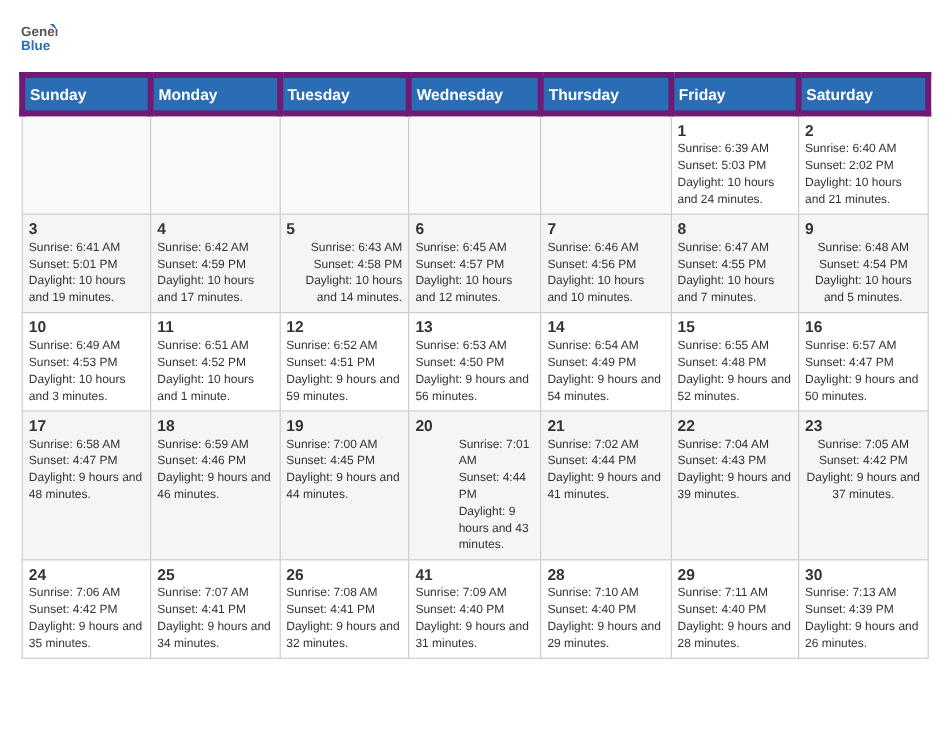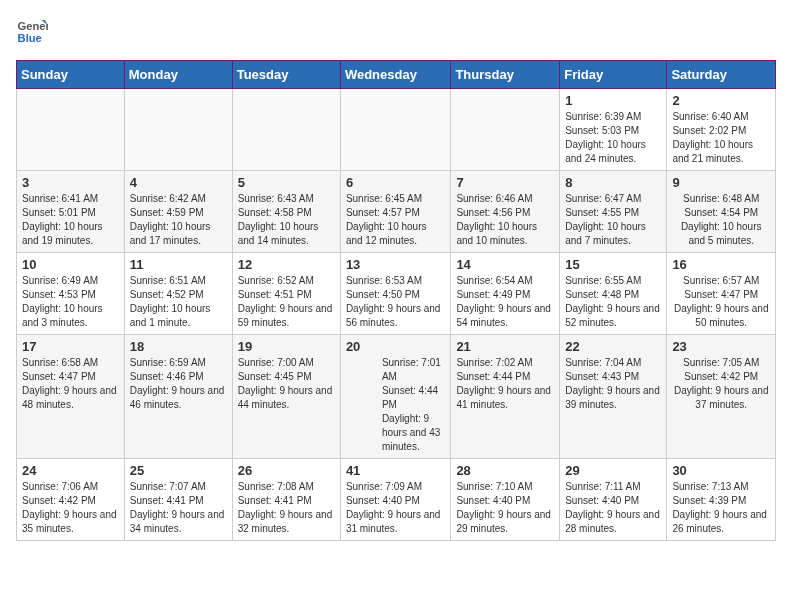--- a/index.html
+++ b/index.html
@@ -51,21 +51,21 @@
       width: 100%;
       border-collapse: collapse;
     }
     thead th {
       background: #2a6db5;
       color: #fff;
       font-size: 13px;
       font-weight: bold;
       padding: 6px 4px;
       text-align: left;
-      border: 1px solid #701a75;
+      border: 5px solid #701a75;
     }
     tbody td {
       border: 1px solid #ccc;
       vertical-align: top;
       padding: 4px 5px;
       font-size: 10.5px;
       color: #333;
       width: 113px;
       min-height: 80px;
       background: #fff;
@@ -150,21 +150,21 @@
 Daylight: 10 hours and 19 minutes.</div>
         </td>
         <td>
           <span class="day-num">4</span>
           <div class="day-info" style="white-space: pre-line;">Sunrise: 6:42 AM
 Sunset: 4:59 PM
 Daylight: 10 hours and 17 minutes.</div>
         </td>
         <td>
           <span class="day-num">5</span>
-          <div class="day-info" style="white-space: pre-line;">Sunrise: 6:43 AM
+          <div class="day-info" style="white-space: pre-line; text-align: right;">Sunrise: 6:43 AM
 Sunset: 4:58 PM
 Daylight: 10 hours and 14 minutes.</div>
         </td>
         <td>
           <span class="day-num">6</span>
           <div class="day-info" style="white-space: pre-line;">Sunrise: 6:45 AM
 Sunset: 4:57 PM
 Daylight: 10 hours and 12 minutes.</div>
         </td>
         <td>
@@ -218,21 +218,21 @@
 Daylight: 9 hours and 54 minutes.</div>
         </td>
         <td>
           <span class="day-num">15</span>
           <div class="day-info" style="white-space: pre-line;">Sunrise: 6:55 AM
 Sunset: 4:48 PM
 Daylight: 9 hours and 52 minutes.</div>
         </td>
         <td>
           <span class="day-num">16</span>
-          <div class="day-info" style="white-space: pre-line; text-align: center;">Sunrise: 6:57 AM
+          <div class="day-info" style="white-space: pre-line;">Sunrise: 6:57 AM
 Sunset: 4:47 PM
 Daylight: 9 hours and 50 minutes.</div>
         </td>
       </tr>
       <tr>
         <td>
           <span class="day-num">17</span>
           <div class="day-info" style="white-space: pre-line;">Sunrise: 6:58 AM
 Sunset: 4:47 PM
 Daylight: 9 hours and 48 minutes.</div>

